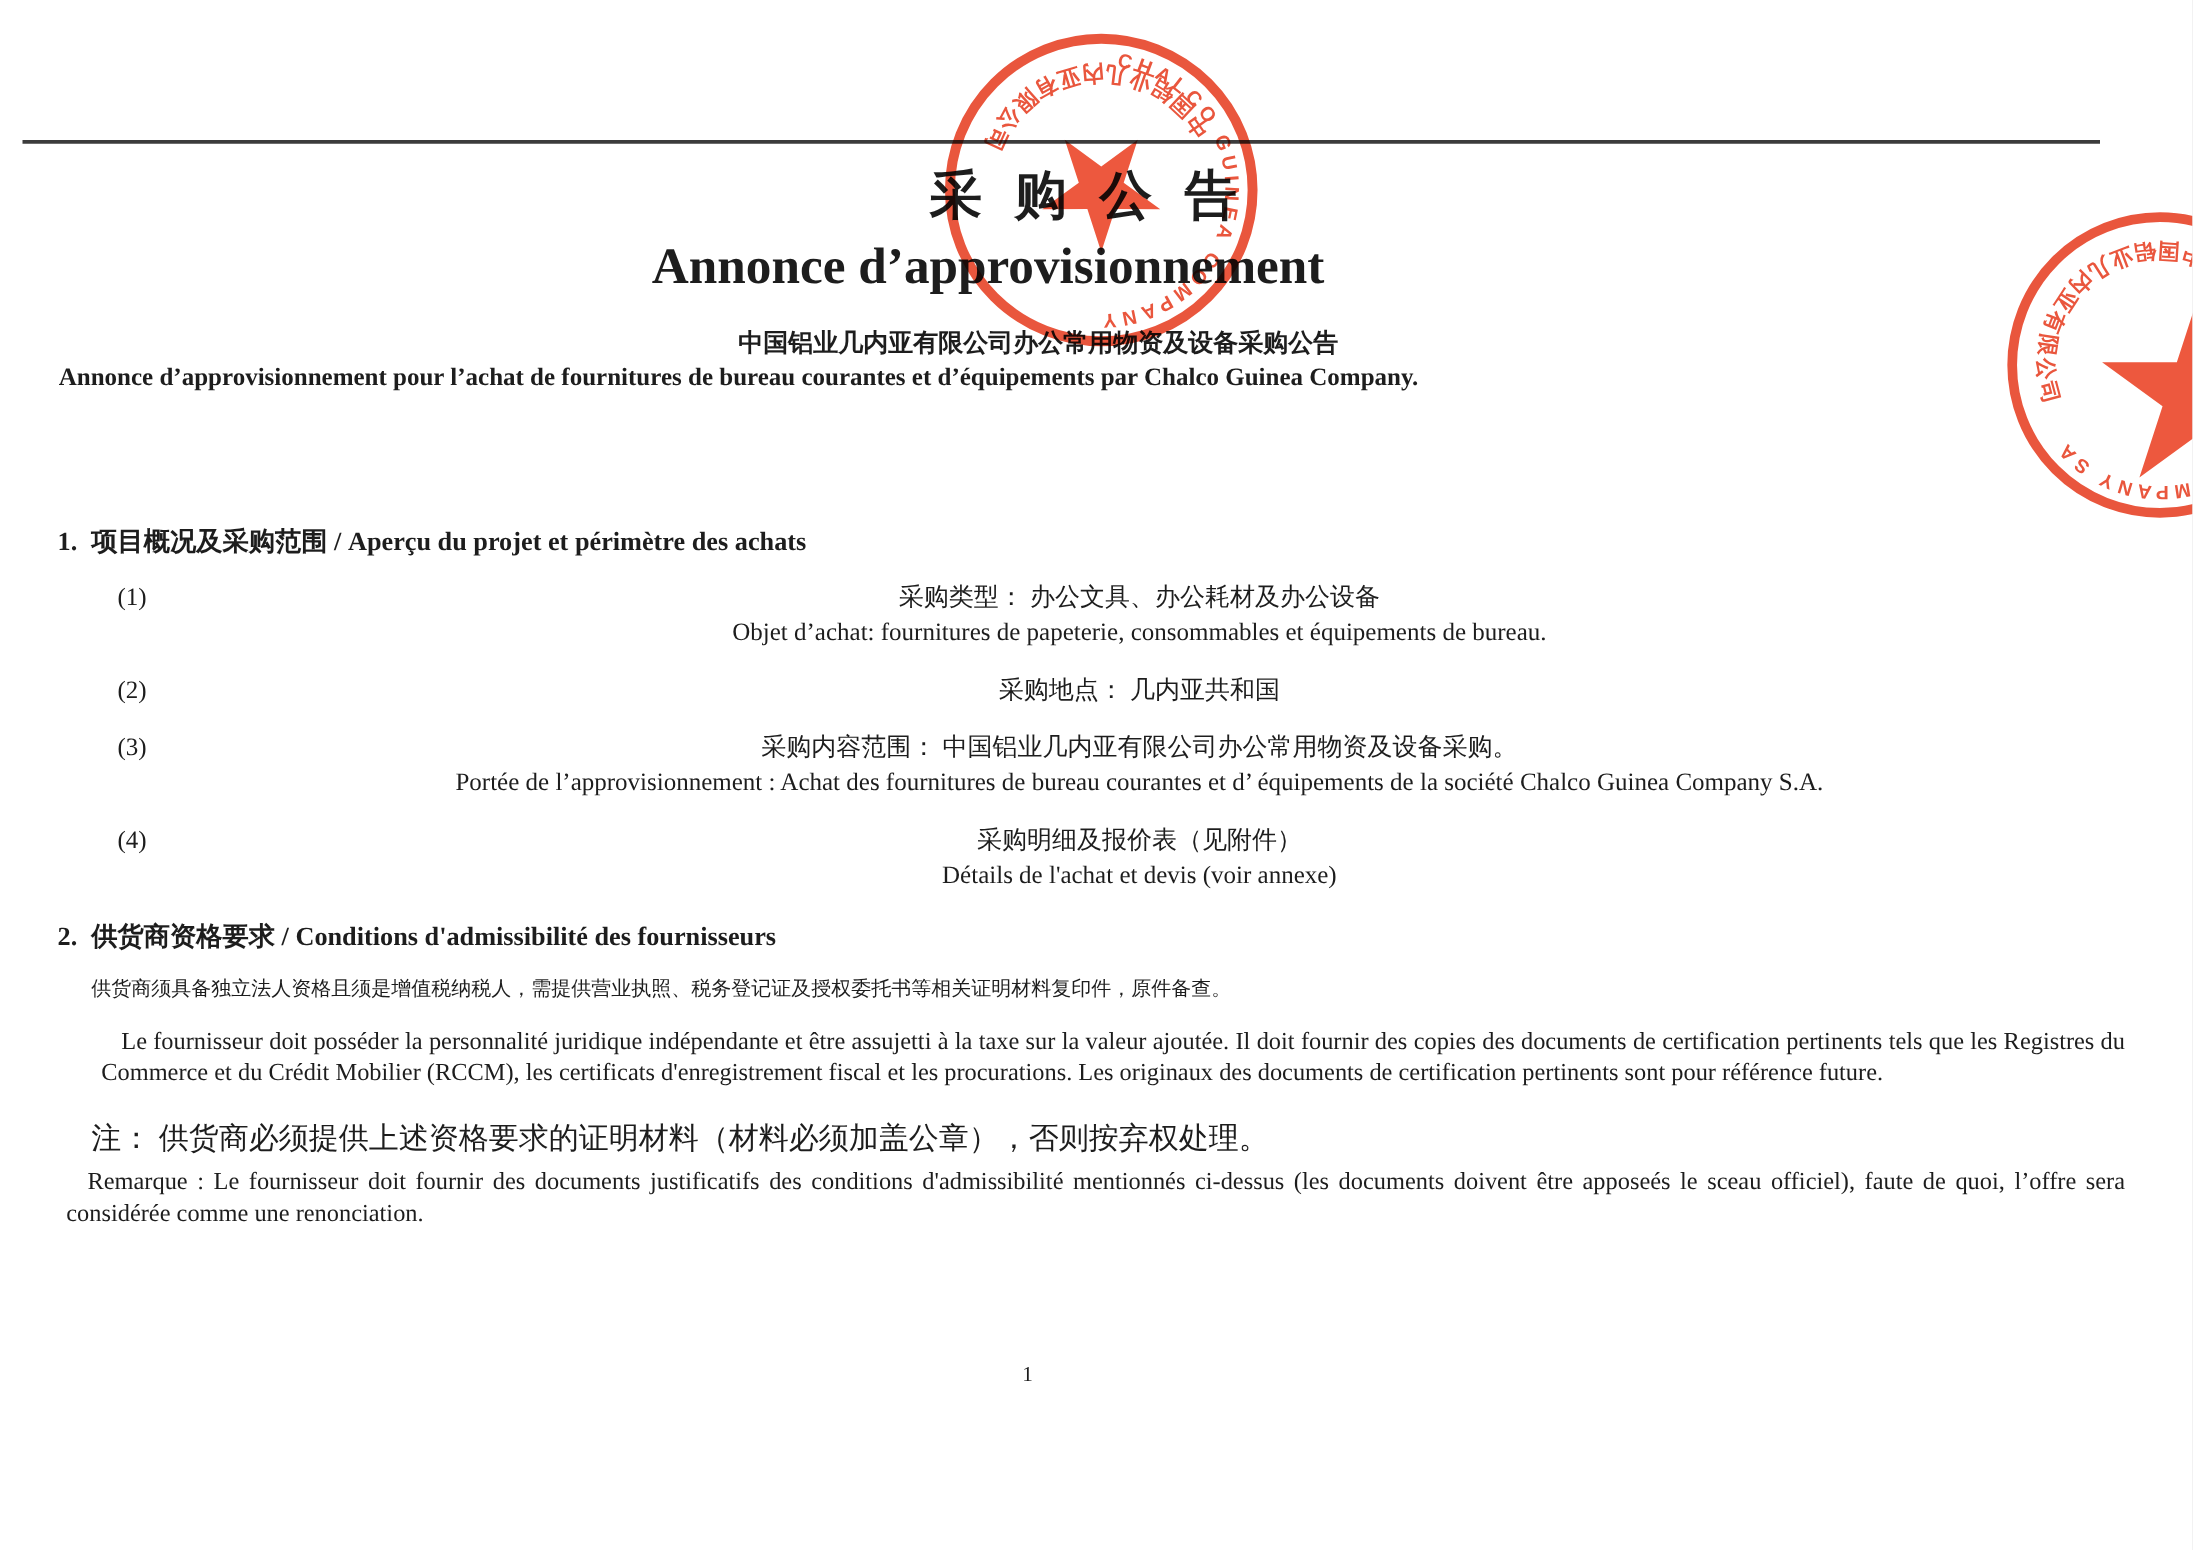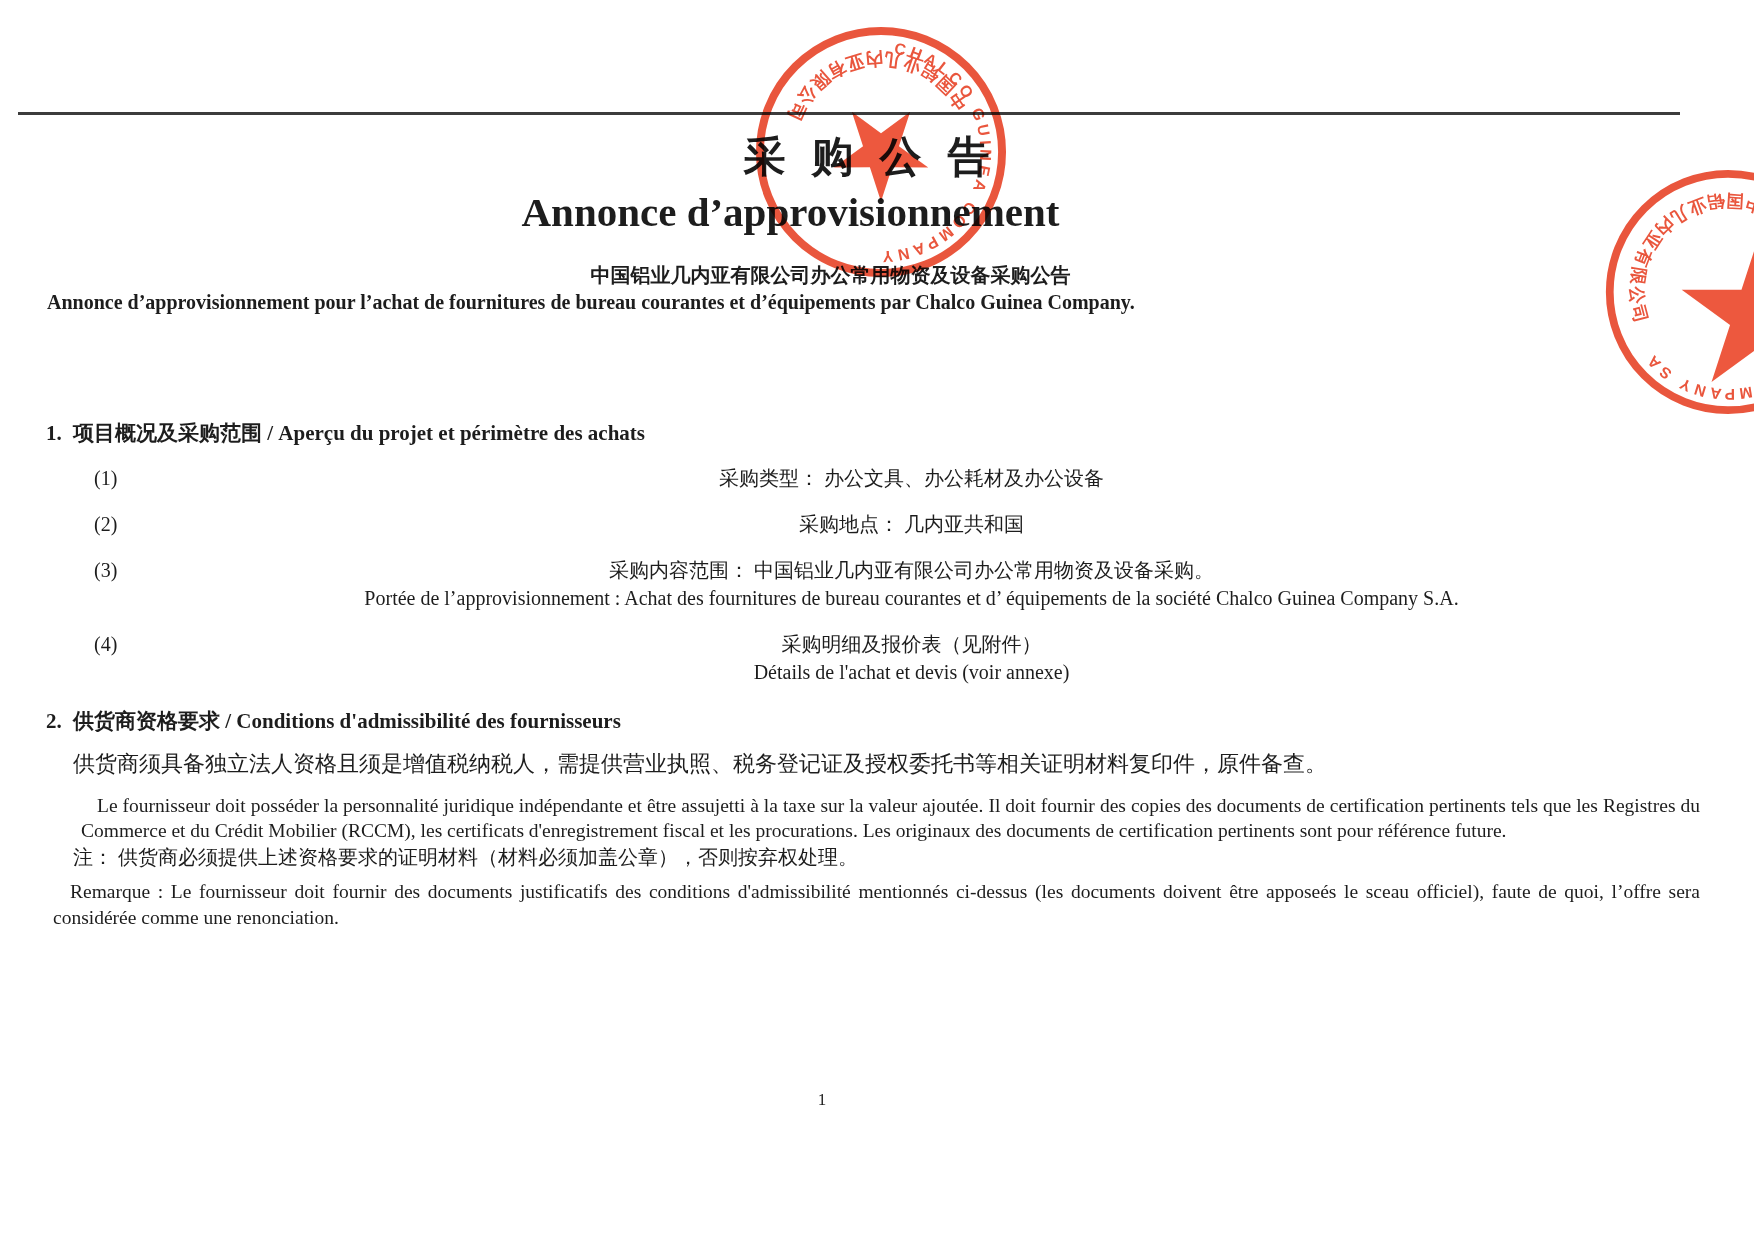--- a/index.html
+++ b/index.html
@@ -63,23 +63,23 @@
     margin:18px 0 0 41px;
     font-size:20px;line-height:28px;
   }
   .item .item-num{flex:0 0 29px;width:29px;}
   .item .item-body{flex:1;text-align:center;}
   .para{
     font-size:19.5px;
     line-height:25px;
     margin:0;
   }
-  .p-cn{margin-top:15px;text-indent:20px;font-size:22px;line-height:30px;}
+  .p-cn{margin-top:15px;text-indent:20px;font-size:16px;line-height:30px;}
   .p-fr{margin-top:14px;text-align:justify;text-indent:16px;margin-left:28px;}
-  .p-notecn{text-indent:20px;font-size:20px;line-height:28px;}
+  .p-notecn{margin-top:26px;text-indent:20px;font-size:24px;line-height:28px;}
   .p-notefr{margin-top:8px;text-align:justify;text-indent:17px;line-height:26px;}
   .page-num{
     position:absolute;left:0;right:110px;top:1090px;
     text-align:center;font-size:17px;
   }
   .stamp{
     position:absolute;
     z-index:3;
     mix-blend-mode:multiply;
     opacity:.92;
@@ -124,20 +124,21 @@
 
   <div class="sec-head sec1">
     <span class="sec-num">1.</span>
     <span>项目概况及采购范围  / Aperçu du projet et périmètre des achats</span>
   </div>
 
   <div class="item">
     <span class="item-num">(1)</span>
     <div class="item-body">
       <div>采购类型： 办公文具、办公耗材及办公设备</div>
+      <div>Objet d’achat: fournitures de papeterie, consommables et équipements de bureau.</div>
     </div>
   </div>
 
   <div class="item">
     <span class="item-num">(2)</span>
     <div class="item-body">
       <div>采购地点： 几内亚共和国</div>
     </div>
   </div>
 

